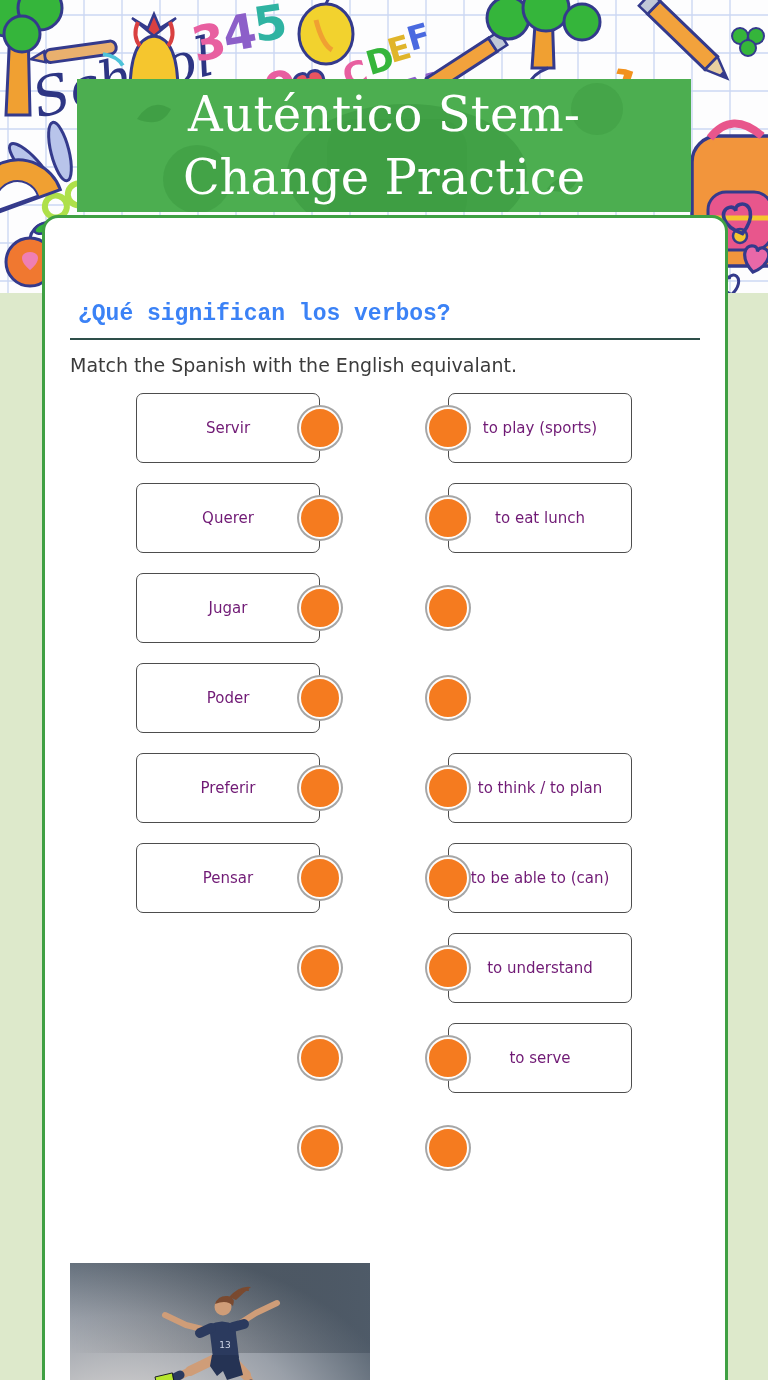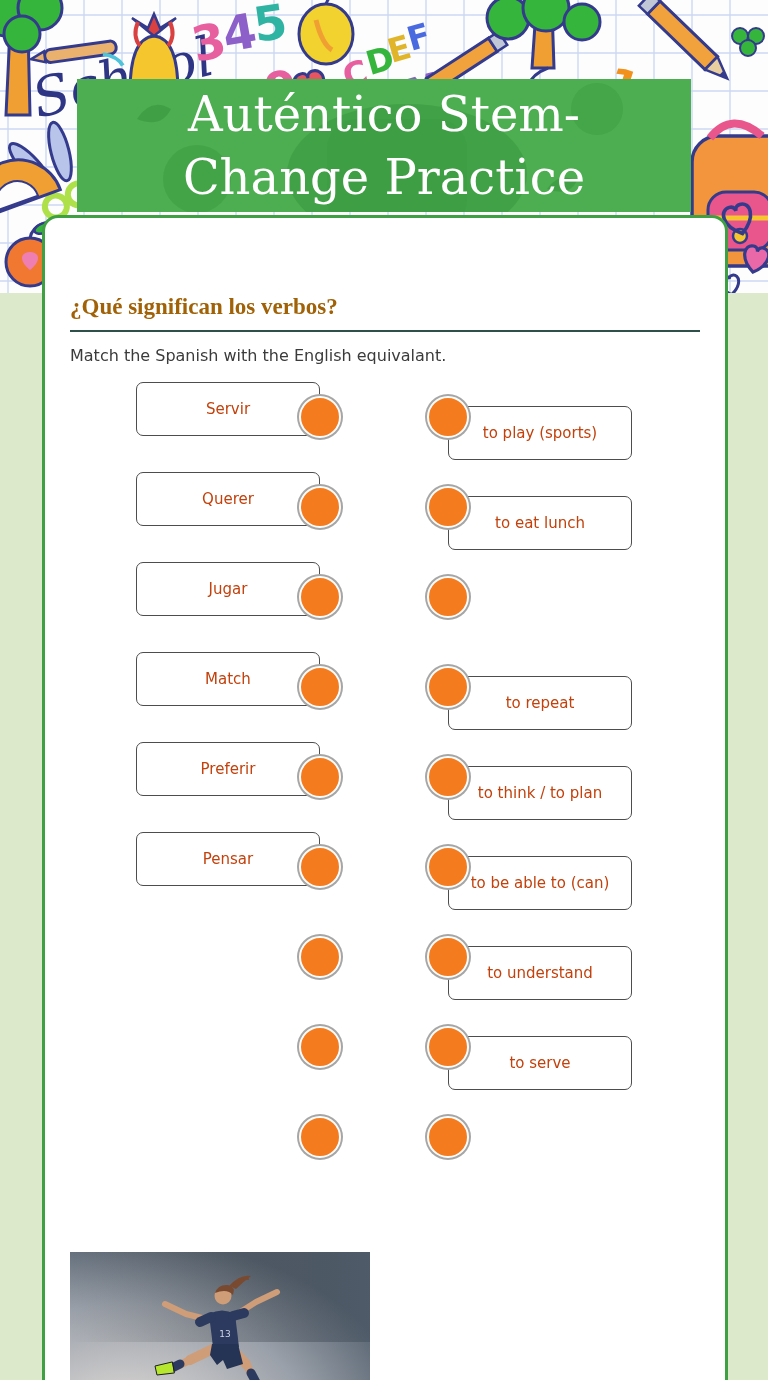--- a/index.html
+++ b/index.html
@@ -38,43 +38,43 @@
     position: absolute; left: 42px; top: 215px;
     width: 686px; height: 1400px;
     box-sizing: border-box;
     background: #ffffff;
     border: 3px solid #3fa043;
     border-radius: 16px;
     z-index: 3;
   }
   .card-content { padding: 74px 25px 0 25px; }
   .q-title {
-    margin: 0;
-    font-family: Liberation Serif, serif;
+    margin: 8px;
+    font-family: Liberation Mono, monospace;
     font-weight: 600;
     font-size: 23px; line-height: 1.3;
-    color: #a16207;
+    color: #3b82f6;
   }
   .q-underline { border: none; border-top: 2px solid #2e4f4a; margin: 8px 0 0 0; }
-  .instruction { margin: 14px 0 0 0; font-size: 16px; color: #3b3b3b; }
+  .instruction { margin: 14px 0 0 0; font-size: 19px; color: #3b3b3b; }
   
   .rows { margin-top: 17px; position: relative; width: 630px; }
   .match-row { position: relative; height: 70px; margin-bottom: 20px; }
   .mbox {
-    position: absolute; top: 0; height: 54px;
+    position: absolute; top: 0; height: 70px;
     box-sizing: border-box;
     background: #fff;
     border: 1.5px solid #4d4d4d;
     border-radius: 7px;
     display: flex; align-items: center; justify-content: center;
-    font-size: 15px; color: #c2410c; font-weight: 500;
+    font-size: 15px; color: #701a75; font-weight: 500;
     text-align: center;
   }
   .mbox.left  { left: 66px;  width: 184px; }
-  .mbox.right { left: 378px; width: 184px; margin-top: 24px; }
+  .mbox.right { left: 378px; width: 184px; }
   .dot {
     position: absolute; top: 50%;
     width: 38px; height: 38px; margin-top: -21px;
     border-radius: 50%;
     background: #f57b1f;
     border: 2px solid #fdfdfd;
     box-shadow: 0 0 0 2px #a6a6a6;
     z-index: 2; cursor: pointer;
   }
   .dot.left  { left: 229px; }
@@ -256,24 +256,23 @@
         <div class="mbox right">to eat lunch</div>
       </div>
 
       <div class="match-row">
         <div class="mbox left">Jugar</div>
         <span class="dot left"></span>
         <span class="dot right"></span>
       </div>
 
       <div class="match-row">
-        <div class="mbox left">Match</div>
-        <span class="dot left"></span>
-        <span class="dot right"></span>
-        <div class="mbox right">to repeat</div>
+        <div class="mbox left">Poder</div>
+        <span class="dot left"></span>
+        <span class="dot right"></span>
       </div>
 
       <div class="match-row">
         <div class="mbox left">Preferir</div>
         <span class="dot left"></span>
         <span class="dot right"></span>
         <div class="mbox right">to think / to plan</div>
       </div>
 
       <div class="match-row">

